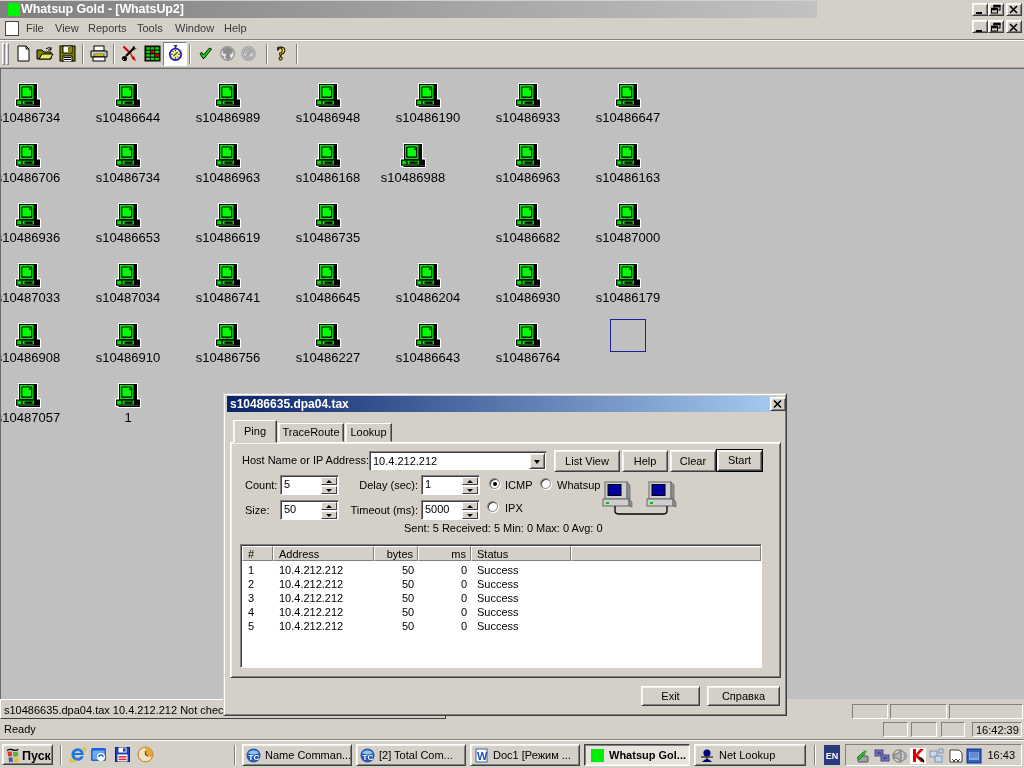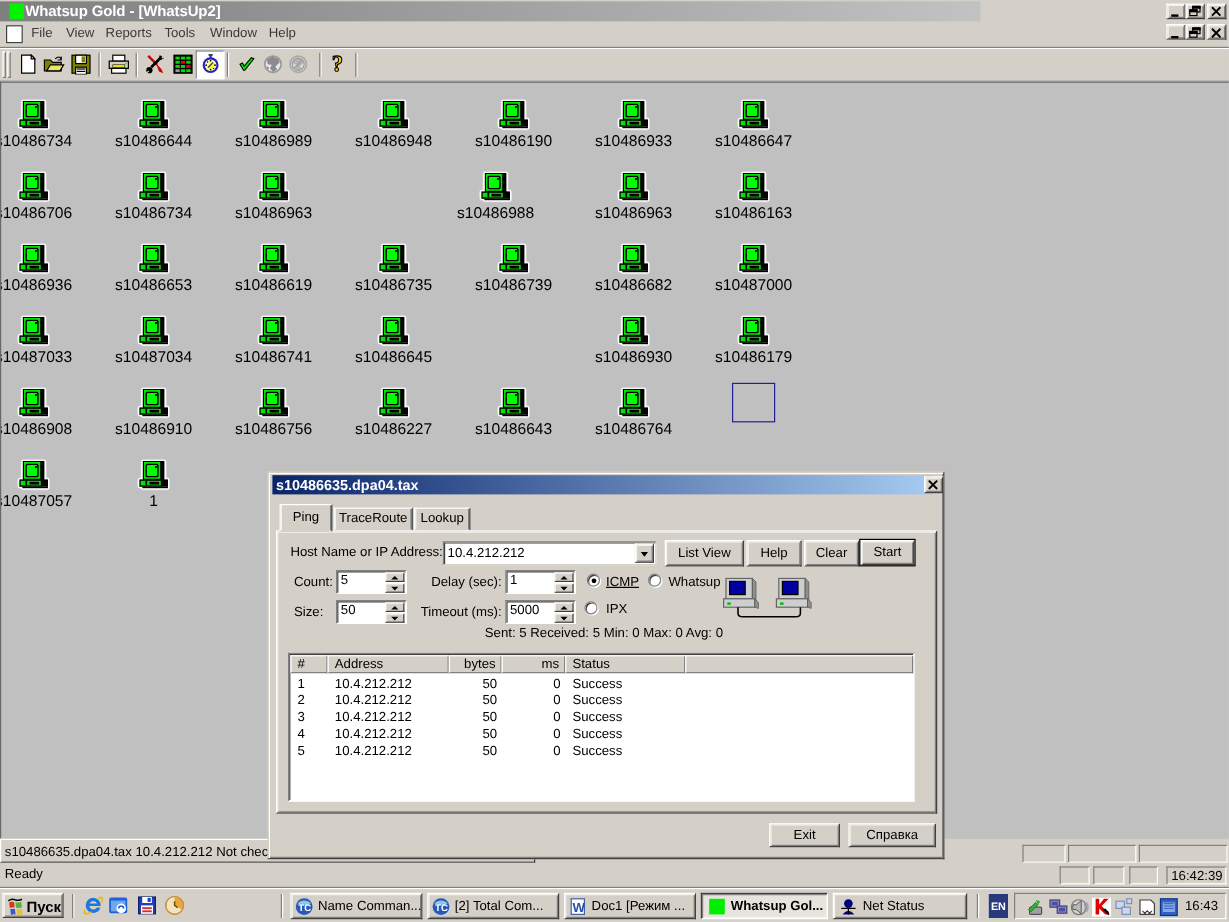--- a/index.html
+++ b/index.html
@@ -320,20 +320,26 @@
           <use href="#pc"></use>
         </svg>
         <div class="lbl">s10486734</div>
       </div>
     <div class="node" style="left:177px; top:75px;">
         <svg width="24" height="23">
           <use href="#pc"></use>
         </svg>
         <div class="lbl">s10486963</div>
       </div>
+    <div class="node" style="left:277px; top:75px;">
+        <svg width="24" height="23">
+          <use href="#pc"></use>
+        </svg>
+        <div class="lbl">s10486168</div>
+      </div>
     <div class="node" style="left:362px; top:75px;">
         <svg width="24" height="23">
           <use href="#pc"></use>
         </svg>
         <div class="lbl">s10486988</div>
       </div>
     <div class="node" style="left:477px; top:75px;">
         <svg width="24" height="23">
           <use href="#pc"></use>
         </svg>
@@ -362,26 +368,20 @@
           <use href="#pc"></use>
         </svg>
         <div class="lbl">s10486619</div>
       </div>
     <div class="node" style="left:277px; top:135px;">
         <svg width="24" height="23">
           <use href="#pc"></use>
         </svg>
         <div class="lbl">s10486735</div>
       </div>
-    <div class="node" style="left:377px; top:135px;">
-        <svg width="24" height="23">
-          <use href="#pc"></use>
-        </svg>
-        <div class="lbl">s10486739</div>
-      </div>
     <div class="node" style="left:477px; top:135px;">
         <svg width="24" height="23">
           <use href="#pc"></use>
         </svg>
         <div class="lbl">s10486682</div>
       </div>
     <div class="node" style="left:577px; top:135px;">
         <svg width="24" height="23">
           <use href="#pc"></use>
         </svg>
@@ -403,20 +403,26 @@
         <svg width="24" height="23">
           <use href="#pc"></use>
         </svg>
         <div class="lbl">s10486741</div>
       </div>
     <div class="node" style="left:277px; top:195px;">
         <svg width="24" height="23">
           <use href="#pc"></use>
         </svg>
         <div class="lbl">s10486645</div>
+      </div>
+    <div class="node" style="left:377px; top:195px;">
+        <svg width="24" height="23">
+          <use href="#pc"></use>
+        </svg>
+        <div class="lbl">s10486204</div>
       </div>
     <div class="node" style="left:477px; top:195px;">
         <svg width="24" height="23">
           <use href="#pc"></use>
         </svg>
         <div class="lbl">s10486930</div>
       </div>
     <div class="node" style="left:577px; top:195px;">
         <svg width="24" height="23">
           <use href="#pc"></use>
@@ -534,21 +540,21 @@
     <div class="spin" style="left:197px; top:81px; width:59px; height:20px;">
         <div class="v">1</div>
       <div class="spinbtn" style="top:1px;">
           <div class="arr" style="left:4px; top:2px; border-width:0 3px 3.5px 3px; border-color:transparent transparent #000 transparent;"></div>
         </div>
       <div class="spinbtn" style="top:10px;">
           <div class="arr" style="left:4px; top:2px; border-width:3.5px 3px 0 3px; border-color:#000 transparent transparent transparent;"></div>
         </div>
     </div>
     <div class="radio on" style="left:265px; top:84px;"></div>
-    <div class="dlab" style="left:281px; top:85px;text-decoration:underline;">ICMP</div>
+    <div class="dlab" style="left:281px; top:85px;">ICMP</div>
     <div class="radio" style="left:316px; top:84px;"></div>
     <div class="dlab" style="left:333px; top:85px;">Whatsup</div>
 
     <div class="dlab" style="left:21px; top:110px;">Size:</div>
     <div class="spin" style="left:56px; top:106px; width:59px; height:20px;">
         <div class="v">50</div>
       <div class="spinbtn" style="top:1px;">
           <div class="arr" style="left:4px; top:2px; border-width:0 3px 3.5px 3px; border-color:transparent transparent #000 transparent;"></div>
         </div>
       <div class="spinbtn" style="top:10px;">
@@ -692,21 +698,21 @@
     <div class="tbbtn active" style="left:584px; width:106px;">
       <div style="position:absolute; left:6px; top:4px; width:13px; height:13px; background:#00EE00;"></div>
       <span style="position:absolute; left:24px; top:4px;">Whatsup Gol...</span>
     </div>
     <div class="tbbtn" style="left:694px; width:112px;">
       <svg width="16" height="16" style="position:absolute; left:4px; top:3px;" viewBox="0 0 16 16">
           <circle cx="8" cy="5" r="3.6" fill="#000080"></circle>
           <path d="M3 14 q5 -6 10 0 z" fill="#000080"></path>
           <path d="M2 9 h12 M8 9 v5" stroke="#000" stroke-width="1"></path>
         </svg>
-      <span style="position:absolute; left:24px; top:4px;">Net Status</span>
+      <span style="position:absolute; left:24px; top:4px;">Net Lookup</span>
     </div>
     <div class="tbsep" style="left:814px;"></div>
     <div id="en"><span>EN</span></div>
     <div id="tray">
       <div class="trayicon" style="left:9px;"><svg width="16" height="16" viewBox="0 0 16 16">
             <rect x="3" y="8" width="10" height="6" rx="1" fill="#A0A0A8" stroke="#505058"></rect>
             <path d="M2 10 l6 -6 2 2 -6 6 z" fill="#30B030" stroke="#107010" stroke-width="0.6"></path>
             <path d="M8 2 l4 1 -2 3 z" fill="#30B030"></path>
           </svg></div>
       <div class="trayicon" style="left:28px;"><svg width="16" height="16" viewBox="0 0 16 16">

